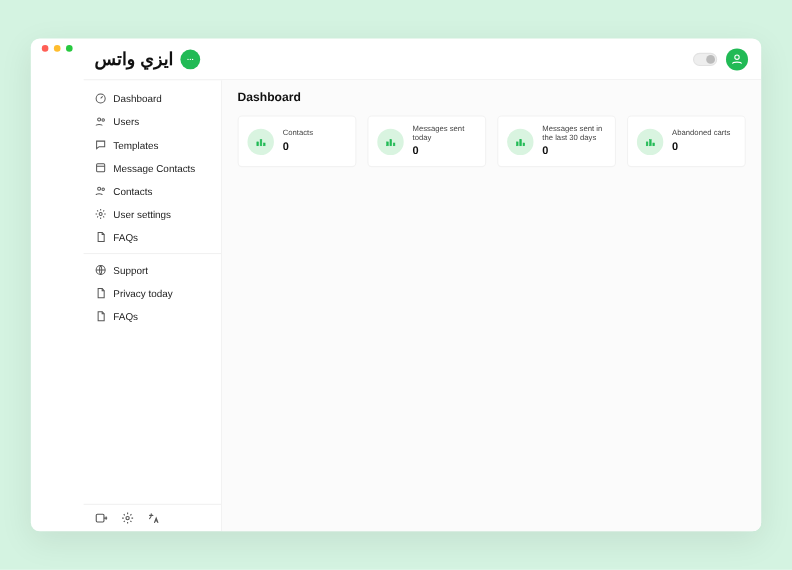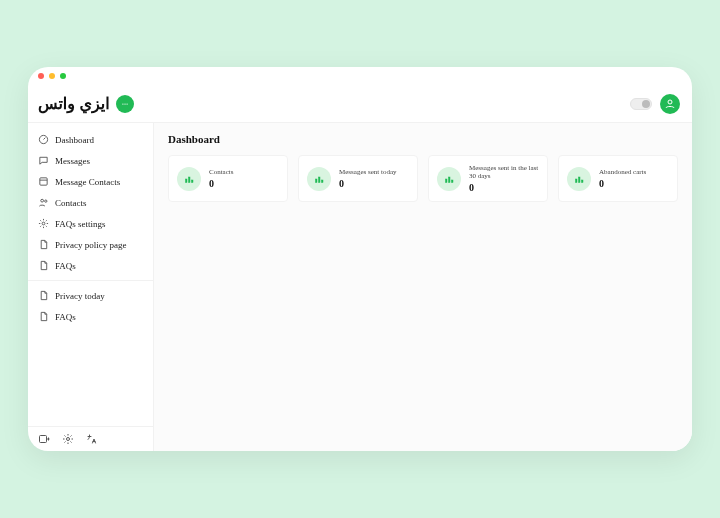--- a/index.html
+++ b/index.html
@@ -8,26 +8,25 @@
     font-family: -apple-system, BlinkMacSystemFont, "Segoe UI", Arial, sans-serif;
     display: flex;
     align-items: center;
     justify-content: center;
     width: 720px;
     height: 518px;
     overflow: hidden;
   }
   .window {
     width: 664px;
-    height: 384px;
+    height: 448px;
     background: #ffffff;
-    border-radius: 20px;
+    border-radius: 8px;
     box-shadow: 0 8px 30px rgba(0,0,0,0.08);
     display: flex;
-    flex-direction: column;
     overflow: hidden;
   }
   .titlebar {
     height: 18px;
     display: flex;
     align-items: center;
     padding: 0 10px;
     gap: 5px;
   }
   .dot { width: 6px; height: 6px; border-radius: 50%; }
@@ -71,21 +70,21 @@
   .toggle::after {
     content:""; position:absolute; width:8px; height:8px; border-radius:50%;
     background:#bbb; top:1px; right:1px;
   }
   .avatar {
     width: 20px; height: 20px; border-radius:50%; background:#21ba55;
     display:flex; align-items:center; justify-content:center;
   }
   .avatar svg { width:12px; height:12px; stroke:#fff; fill:none; stroke-width:2; }
   .body {
-    flex:1; display:flex; min-height:0;font-family:Liberation Serif, serif;
+    flex:1; display:flex; min-height:0;
   }
   .sidebar {
     width: 126px;
     border-right: 1px solid #f1f1f1;
     display:flex; flex-direction:column;
     padding-top: 6px;
     font-size: 9px;
     color:#222;
   }
   .nav { list-style:none; display:flex; flex-direction:column; }
@@ -179,72 +178,82 @@
                 <svg viewBox="0 0 24 24">
                   <circle cx="12" cy="12" r="9"></circle>
                   <path d="M12 12l4-4"></path>
                 </svg>
               </span>
             <span>Dashboard</span>
           </li>
           <li>
             <span class="ico">
                 <svg viewBox="0 0 24 24">
-                  <path d="M4 5h16v11H9l-5 4V5z"></path>
-                </svg>
-              </span>
-            <span>Messages</span>
-          </li>
-          <li>
-            <span class="ico">
-                <svg viewBox="0 0 24 24">
-                  <rect x="4" y="4" width="16" height="16" rx="2"></rect>
-                  <path d="M4 9h16"></path>
-                </svg>
-              </span>
-            <span>Message Contacts</span>
-          </li>
-          <li>
-            <span class="ico">
-                <svg viewBox="0 0 24 24">
                   <circle cx="9" cy="8" r="3"></circle>
                   <circle cx="17" cy="9" r="2.5"></circle>
                   <path d="M3 20c0-3 12-3 12 0"></path>
                 </svg>
               </span>
+            <span>Users</span>
+          </li>
+          <li>
+            <span class="ico">
+                <svg viewBox="0 0 24 24">
+                  <path d="M4 5h16v11H9l-5 4V5z"></path>
+                </svg>
+              </span>
+            <span>Templates</span>
+          </li>
+          <li>
+            <span class="ico">
+                <svg viewBox="0 0 24 24">
+                  <rect x="4" y="4" width="16" height="16" rx="2"></rect>
+                  <path d="M4 9h16"></path>
+                </svg>
+              </span>
+            <span>Message Contacts</span>
+          </li>
+          <li>
+            <span class="ico">
+                <svg viewBox="0 0 24 24">
+                  <circle cx="9" cy="8" r="3"></circle>
+                  <circle cx="17" cy="9" r="2.5"></circle>
+                  <path d="M3 20c0-3 12-3 12 0"></path>
+                </svg>
+              </span>
             <span>Contacts</span>
           </li>
           <li>
             <span class="ico">
                 <svg viewBox="0 0 24 24">
                   <circle cx="12" cy="12" r="3"></circle>
                   <path d="M12 2v3M12 19v3M2 12h3M19 12h3M5 5l2 2M17 17l2 2M19 5l-2 2M5 19l2-2"></path>
                 </svg>
               </span>
-            <span>FAQs settings</span>
+            <span>User settings</span>
           </li>
           <li>
             <span class="ico">
                 <svg viewBox="0 0 24 24">
                   <path d="M7 3h8l4 4v14H7z"></path>
                   <path d="M15 3v4h4"></path>
                 </svg>
               </span>
-            <span>Privacy policy page</span>
-          </li>
-          <li>
-            <span class="ico">
-                <svg viewBox="0 0 24 24">
-                  <path d="M7 3h8l4 4v14H7z"></path>
-                  <path d="M15 3v4h4"></path>
-                </svg>
-              </span>
             <span>FAQs</span>
           </li>
           <hr>
+          <li>
+            <span class="ico">
+                <svg viewBox="0 0 24 24">
+                  <circle cx="12" cy="12" r="9"></circle>
+                  <path d="M3 12h18M12 3c3 3 3 15 0 18M12 3c-3 3-3 15 0 18"></path>
+                </svg>
+              </span>
+            <span>Support</span>
+          </li>
           <li>
             <span class="ico">
                 <svg viewBox="0 0 24 24">
                   <path d="M7 3h8l4 4v14H7z"></path>
                   <path d="M15 3v4h4"></path>
                 </svg>
               </span>
             <span>Privacy today</span>
           </li>
           <li>

